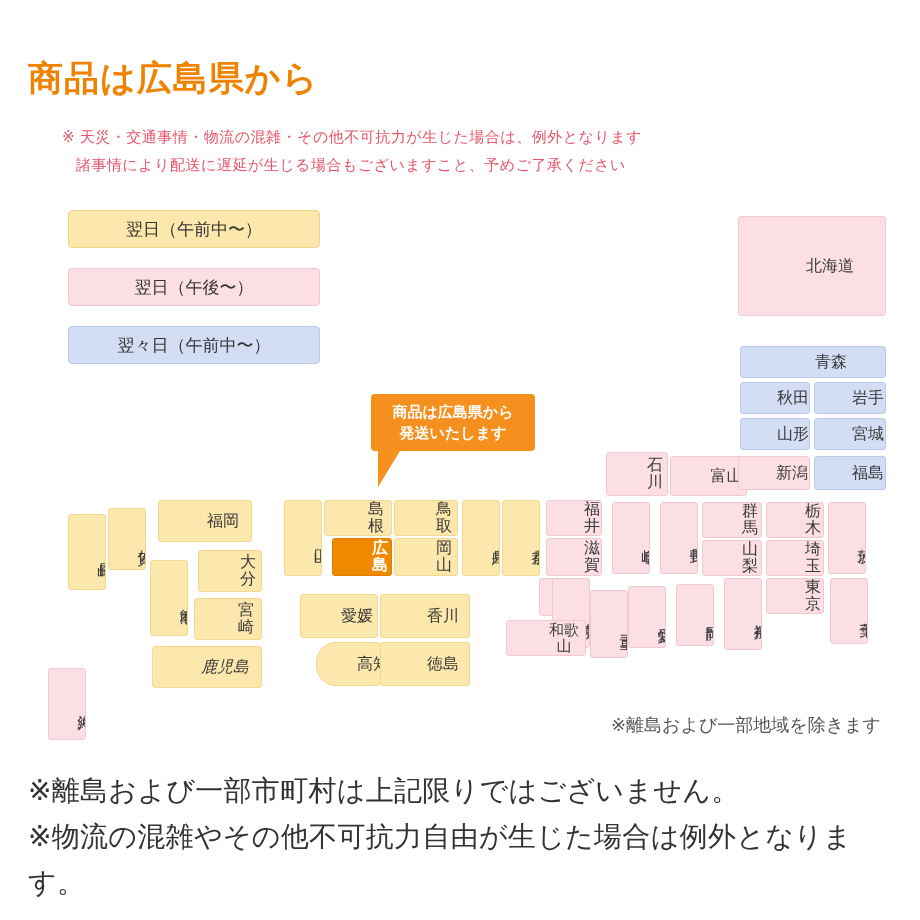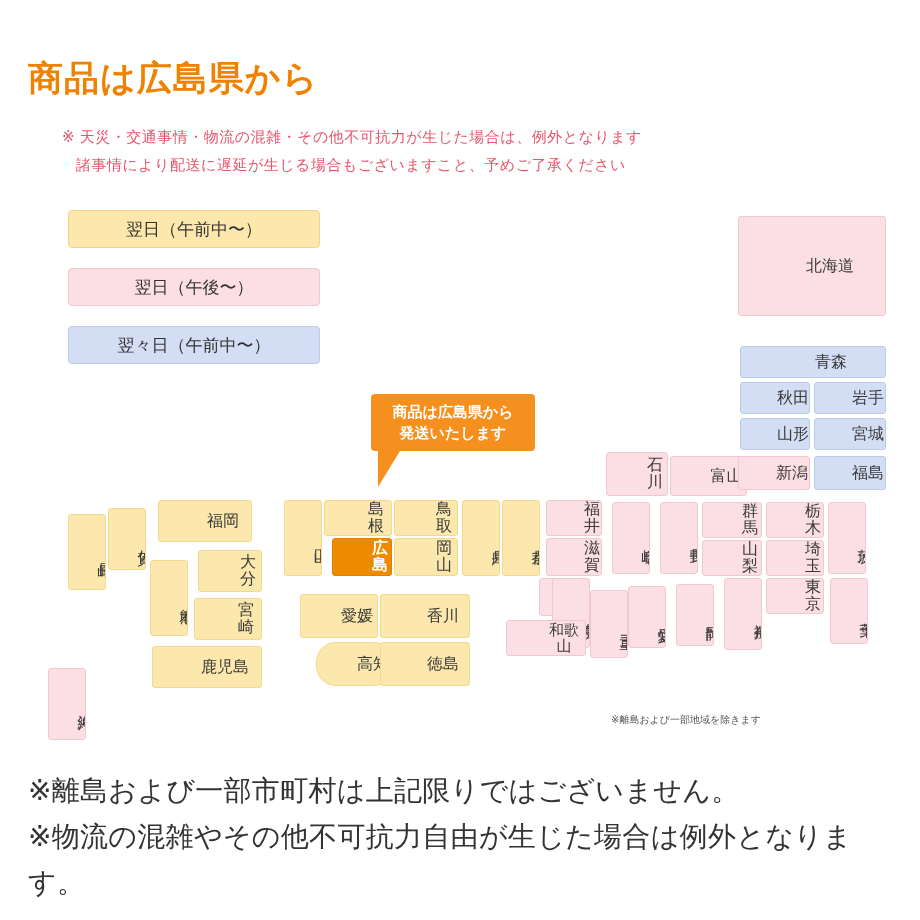--- a/index.html
+++ b/index.html
@@ -117,21 +117,21 @@
     letter-spacing: 1px;
   }
   .fs14 { font-size: 14px; }
   .fs15 { font-size: 15px; }
 
   
   .map-footnote {
     position: absolute;
     left: 611px;
     top: 713px;
-    font-size: 10px;
+    font-size: 18px;
     color: #555555;
     white-space: nowrap;
   }
 
   
   .note-bottom {
     position: absolute;
     left: 28px;
     font-size: 28px;
     color: #333333;
@@ -303,21 +303,21 @@
   </div>
   <div class="tile c-yellow" style="left:198px; top:550px; width:64px; height:42px;">
     <span>大分</span>
   </div>
   <div class="tile c-yellow vert fs15" style="left:150px; top:560px; width:38px; height:76px;">
     <span>熊本</span>
   </div>
   <div class="tile c-yellow" style="left:194px; top:598px; width:68px; height:42px;">
     <span>宮崎</span>
   </div>
-  <div class="tile c-yellow" style="left:152px; top:646px; width:110px; height:42px;">
+  <div class="tile c-yellow" style="left:152px; top:646px; width:110px; height:42px;font-style:italic;">
     <span>鹿児島</span>
   </div>
 
   <div class="tile c-pink vert fs15" style="left:48px; top:668px; width:36px; height:72px;">
     <span>沖縄</span>
   </div>
 
   <div class="map-footnote">※離島および一部地域を除きます</div>
 
   <div class="note-bottom nb1">※離島および一部市町村は上記限りではございません。</div>

